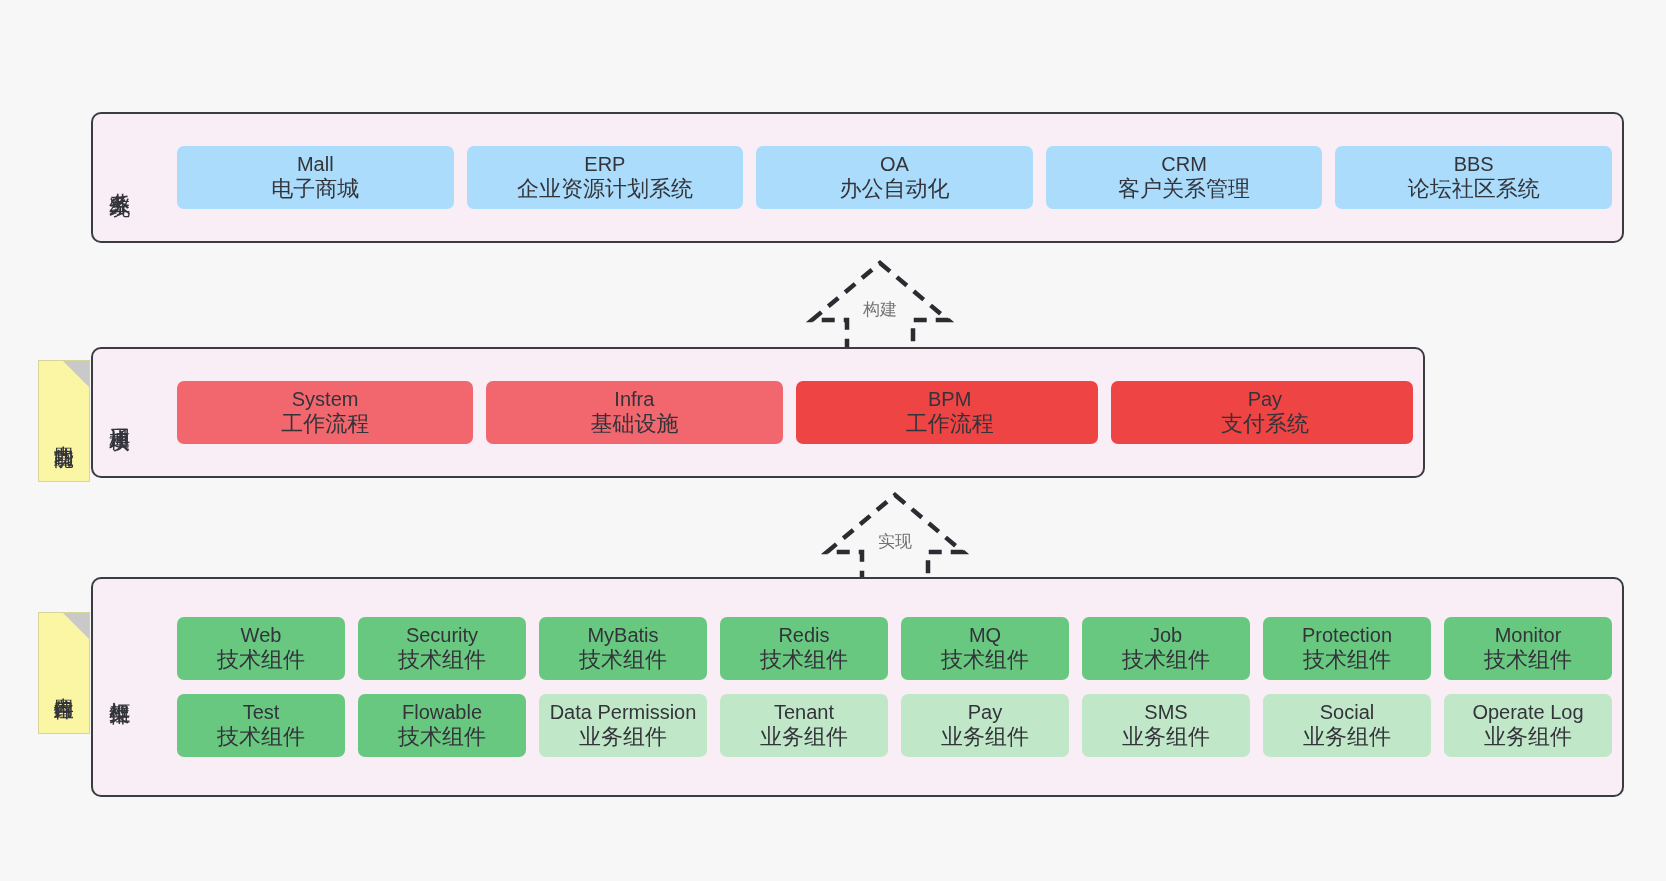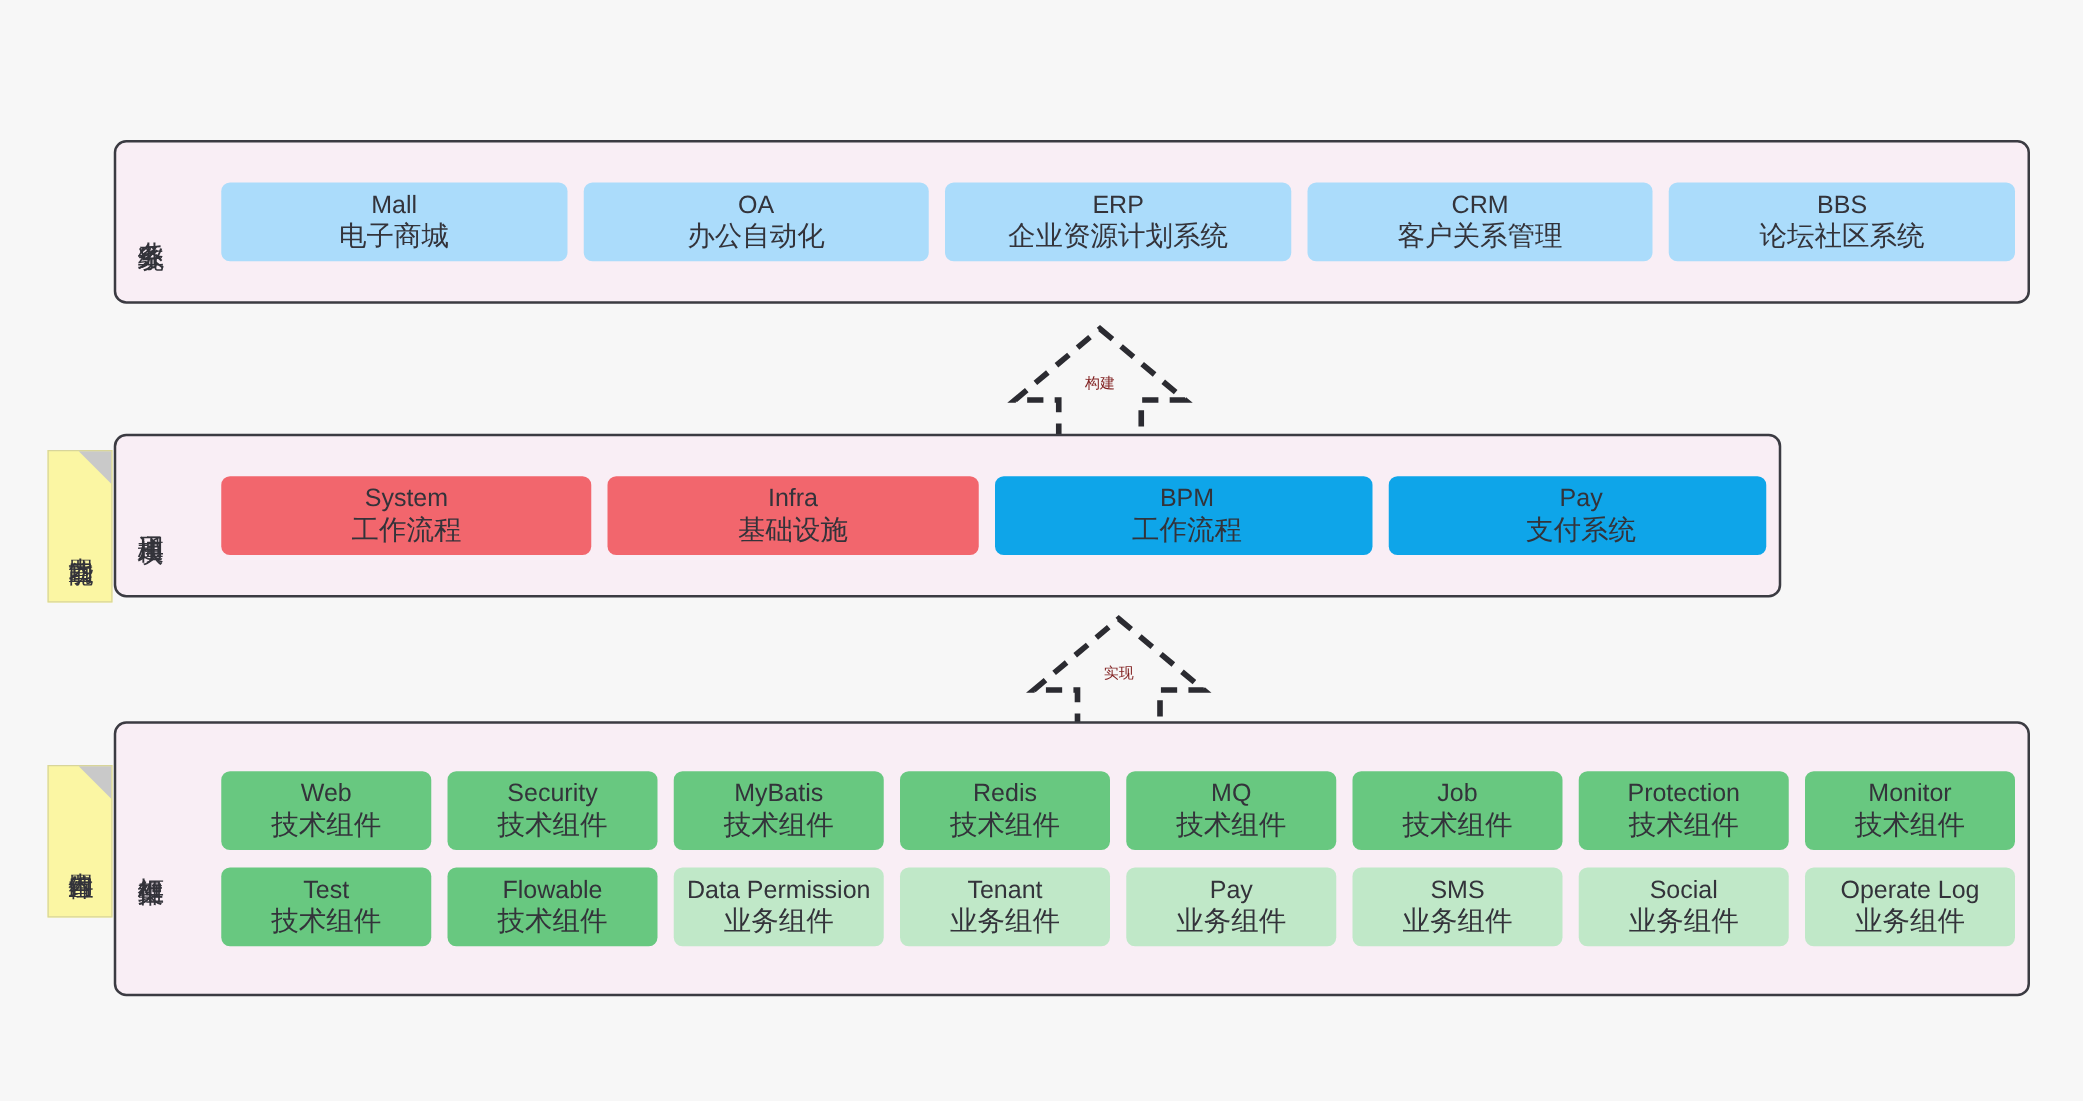--- a/index.html
+++ b/index.html
@@ -65,21 +65,21 @@
     text-align: center;
     color: #33333a;
     padding: 6px 4px;
     line-height: 1.22;
   }
   .node .t1 { font-size: 20px; }
   .node .t2 { font-size: 22px; }
 
   .n-blue        { background: #abdcfb; }
   .n-red         { background: #f2666d; }
-  .n-pink        { background: #0ea5e9; padding-left: 10px; }
+  .n-pink        { background: #ef4444; padding-left: 10px; }
   .n-green       { background: #68c880; }
   .n-greenlight  { background: #c0e8c8; }
 
   
   .note {
     position: absolute;
     background: #fbf6a3;
     border: 1px solid #d8d59a;
     display: flex;
     align-items: center;
@@ -108,47 +108,47 @@
     position: absolute;
     width: 150px;
     height: 95px;
   }
   .arrow svg { display: block; width: 100%; height: 100%; }
   .arrow-label {
     position: absolute;
     left: 50%;
     transform: translateX(-50%);
     top: 40px;
-    font-size: 12px;
-    color: #7f1d1d;
+    font-size: 17px;
+    color: #737373;
     background: transparent;
     padding: 0 2px;
     white-space: nowrap;
   }
 </style>
 </head>
 <body>
 
 <div id="canvas">
 
   <div class="layer" id="layer-0" style="left:91px; top:112px; width:1533px; height:131px;">
     <div class="layer-title">业务系统</div>
     <div class="layer-body">
       <div class="row">
         <div class="node n-blue">
           <div class="t1">Mall</div>
           <div class="t2">电子商城</div>
         </div>
         <div class="node n-blue">
+          <div class="t1">ERP</div>
+          <div class="t2">企业资源计划系统</div>
+        </div>
+        <div class="node n-blue">
           <div class="t1">OA</div>
           <div class="t2">办公自动化</div>
-        </div>
-        <div class="node n-blue">
-          <div class="t1">ERP</div>
-          <div class="t2">企业资源计划系统</div>
         </div>
         <div class="node n-blue">
           <div class="t1">CRM</div>
           <div class="t2">客户关系管理</div>
         </div>
         <div class="node n-blue">
           <div class="t1">BBS</div>
           <div class="t2">论坛社区系统</div>
         </div>
       </div>

